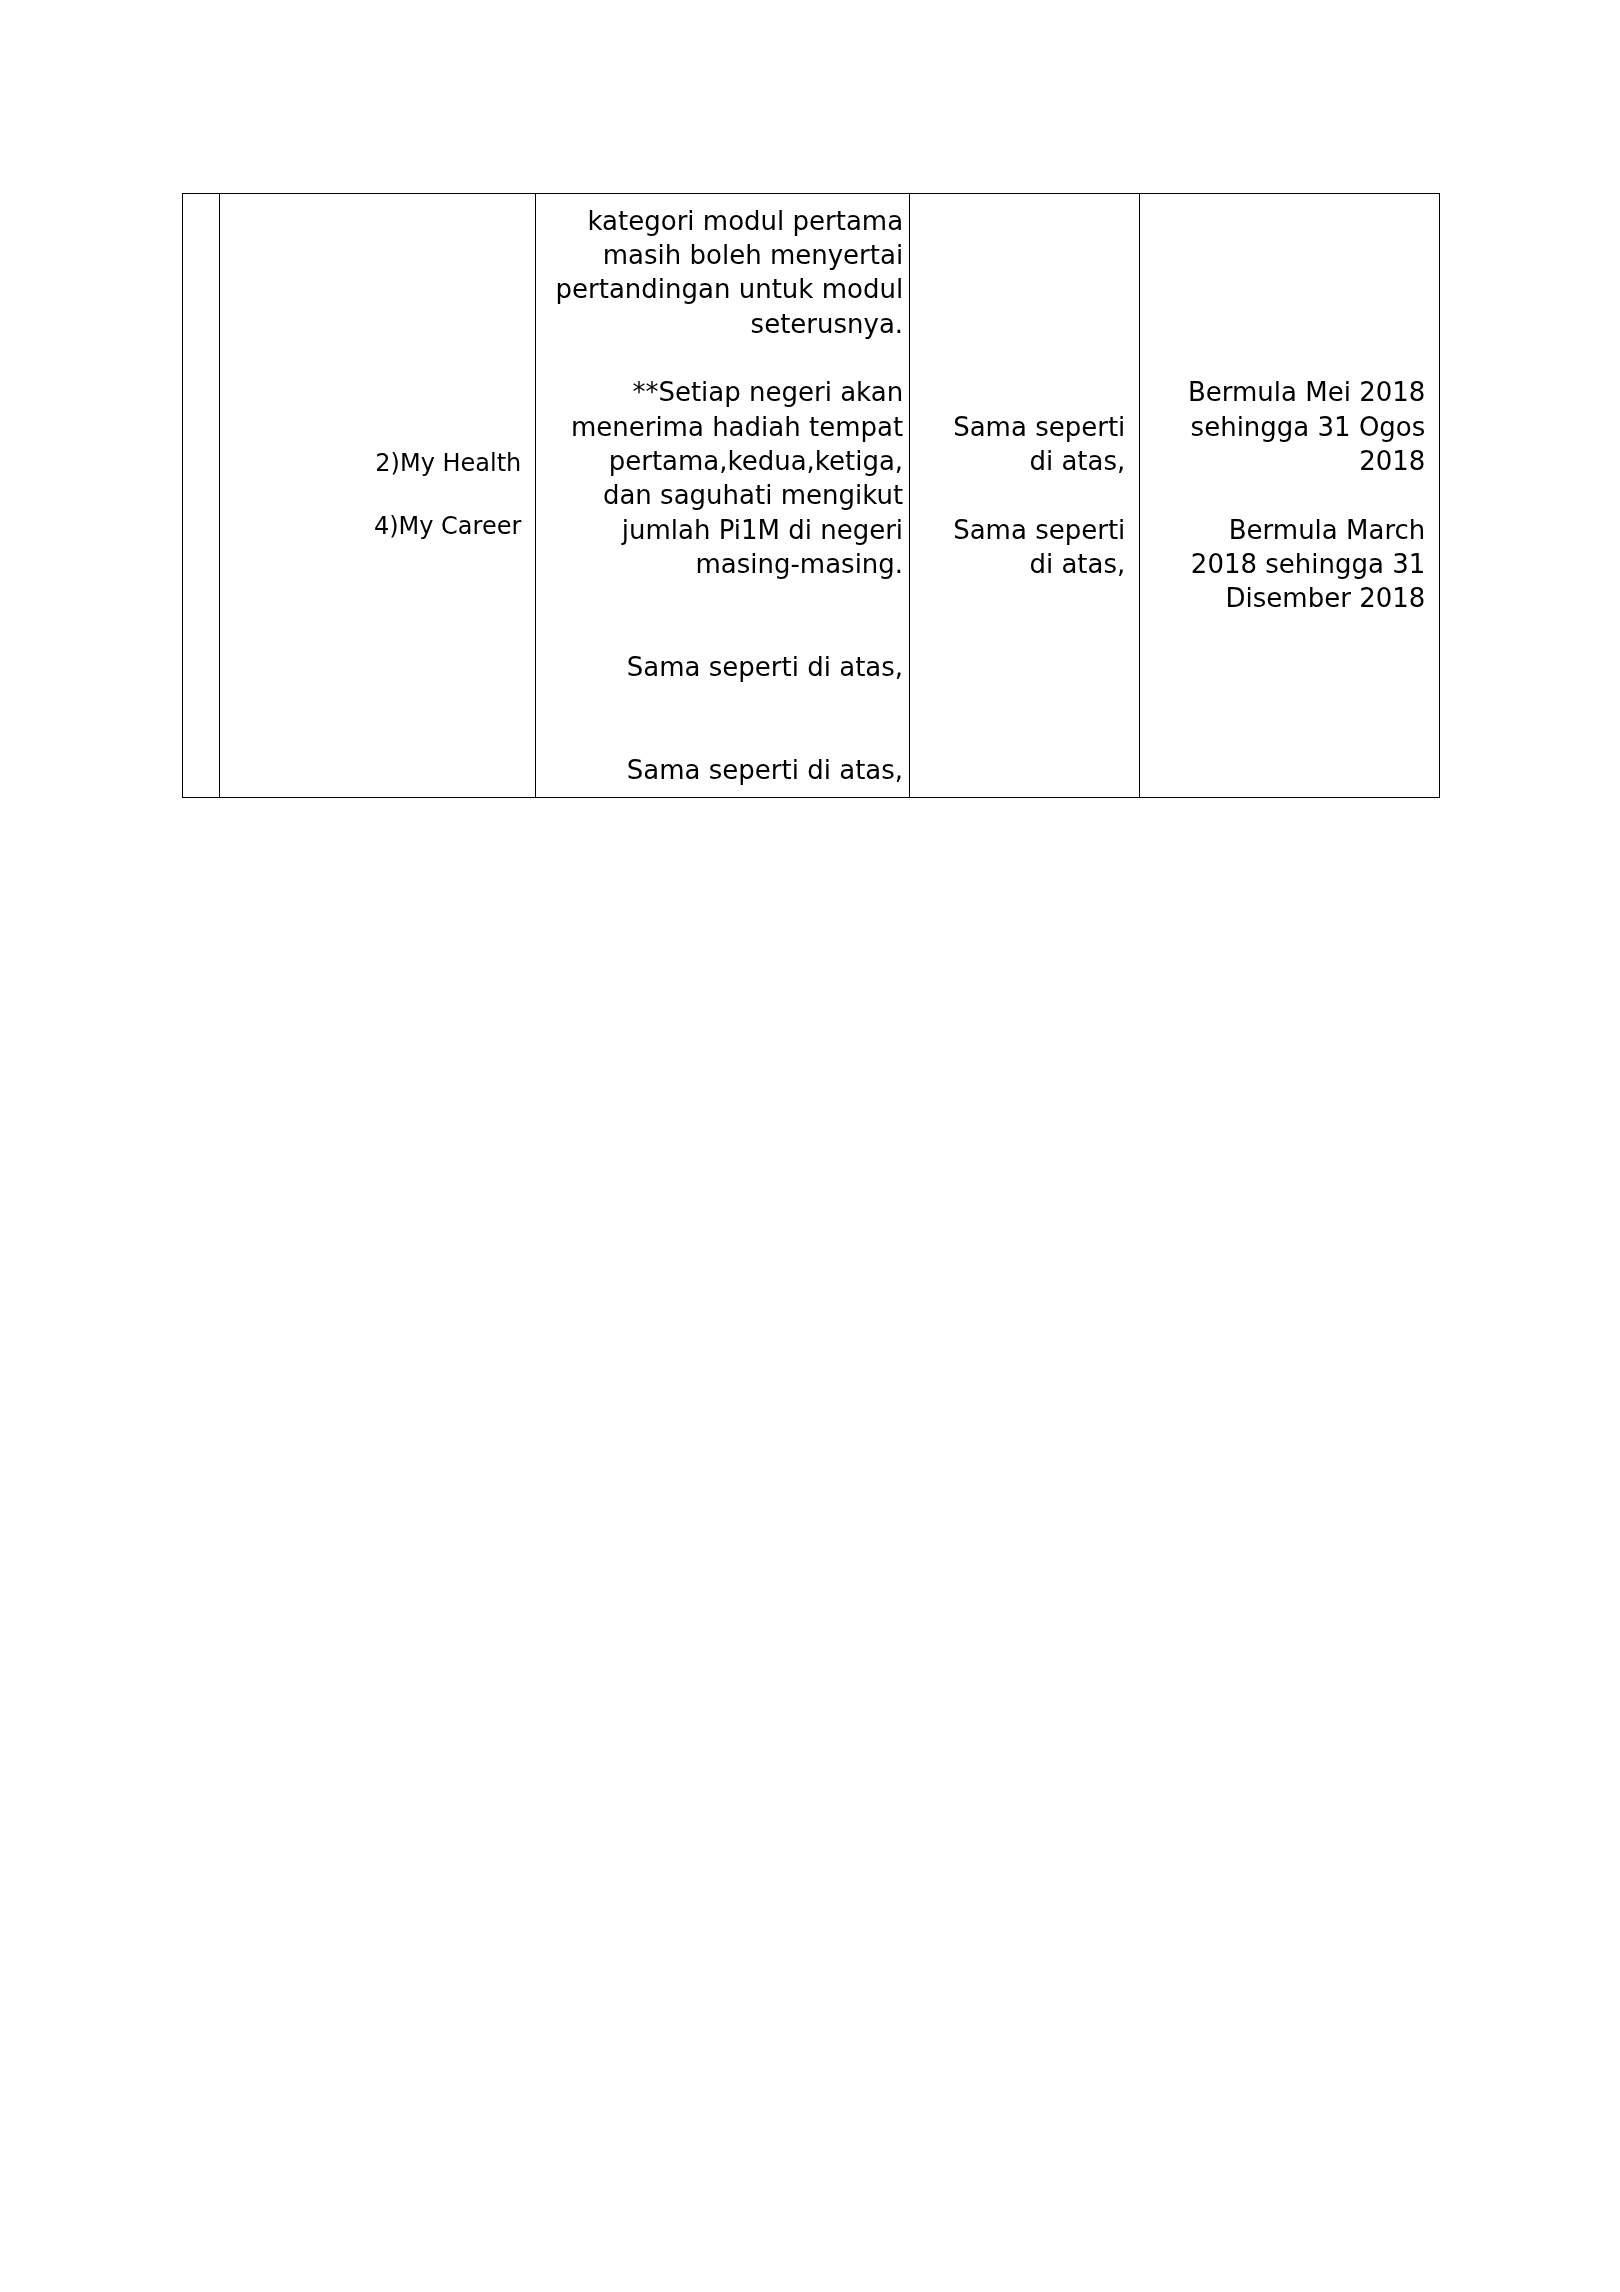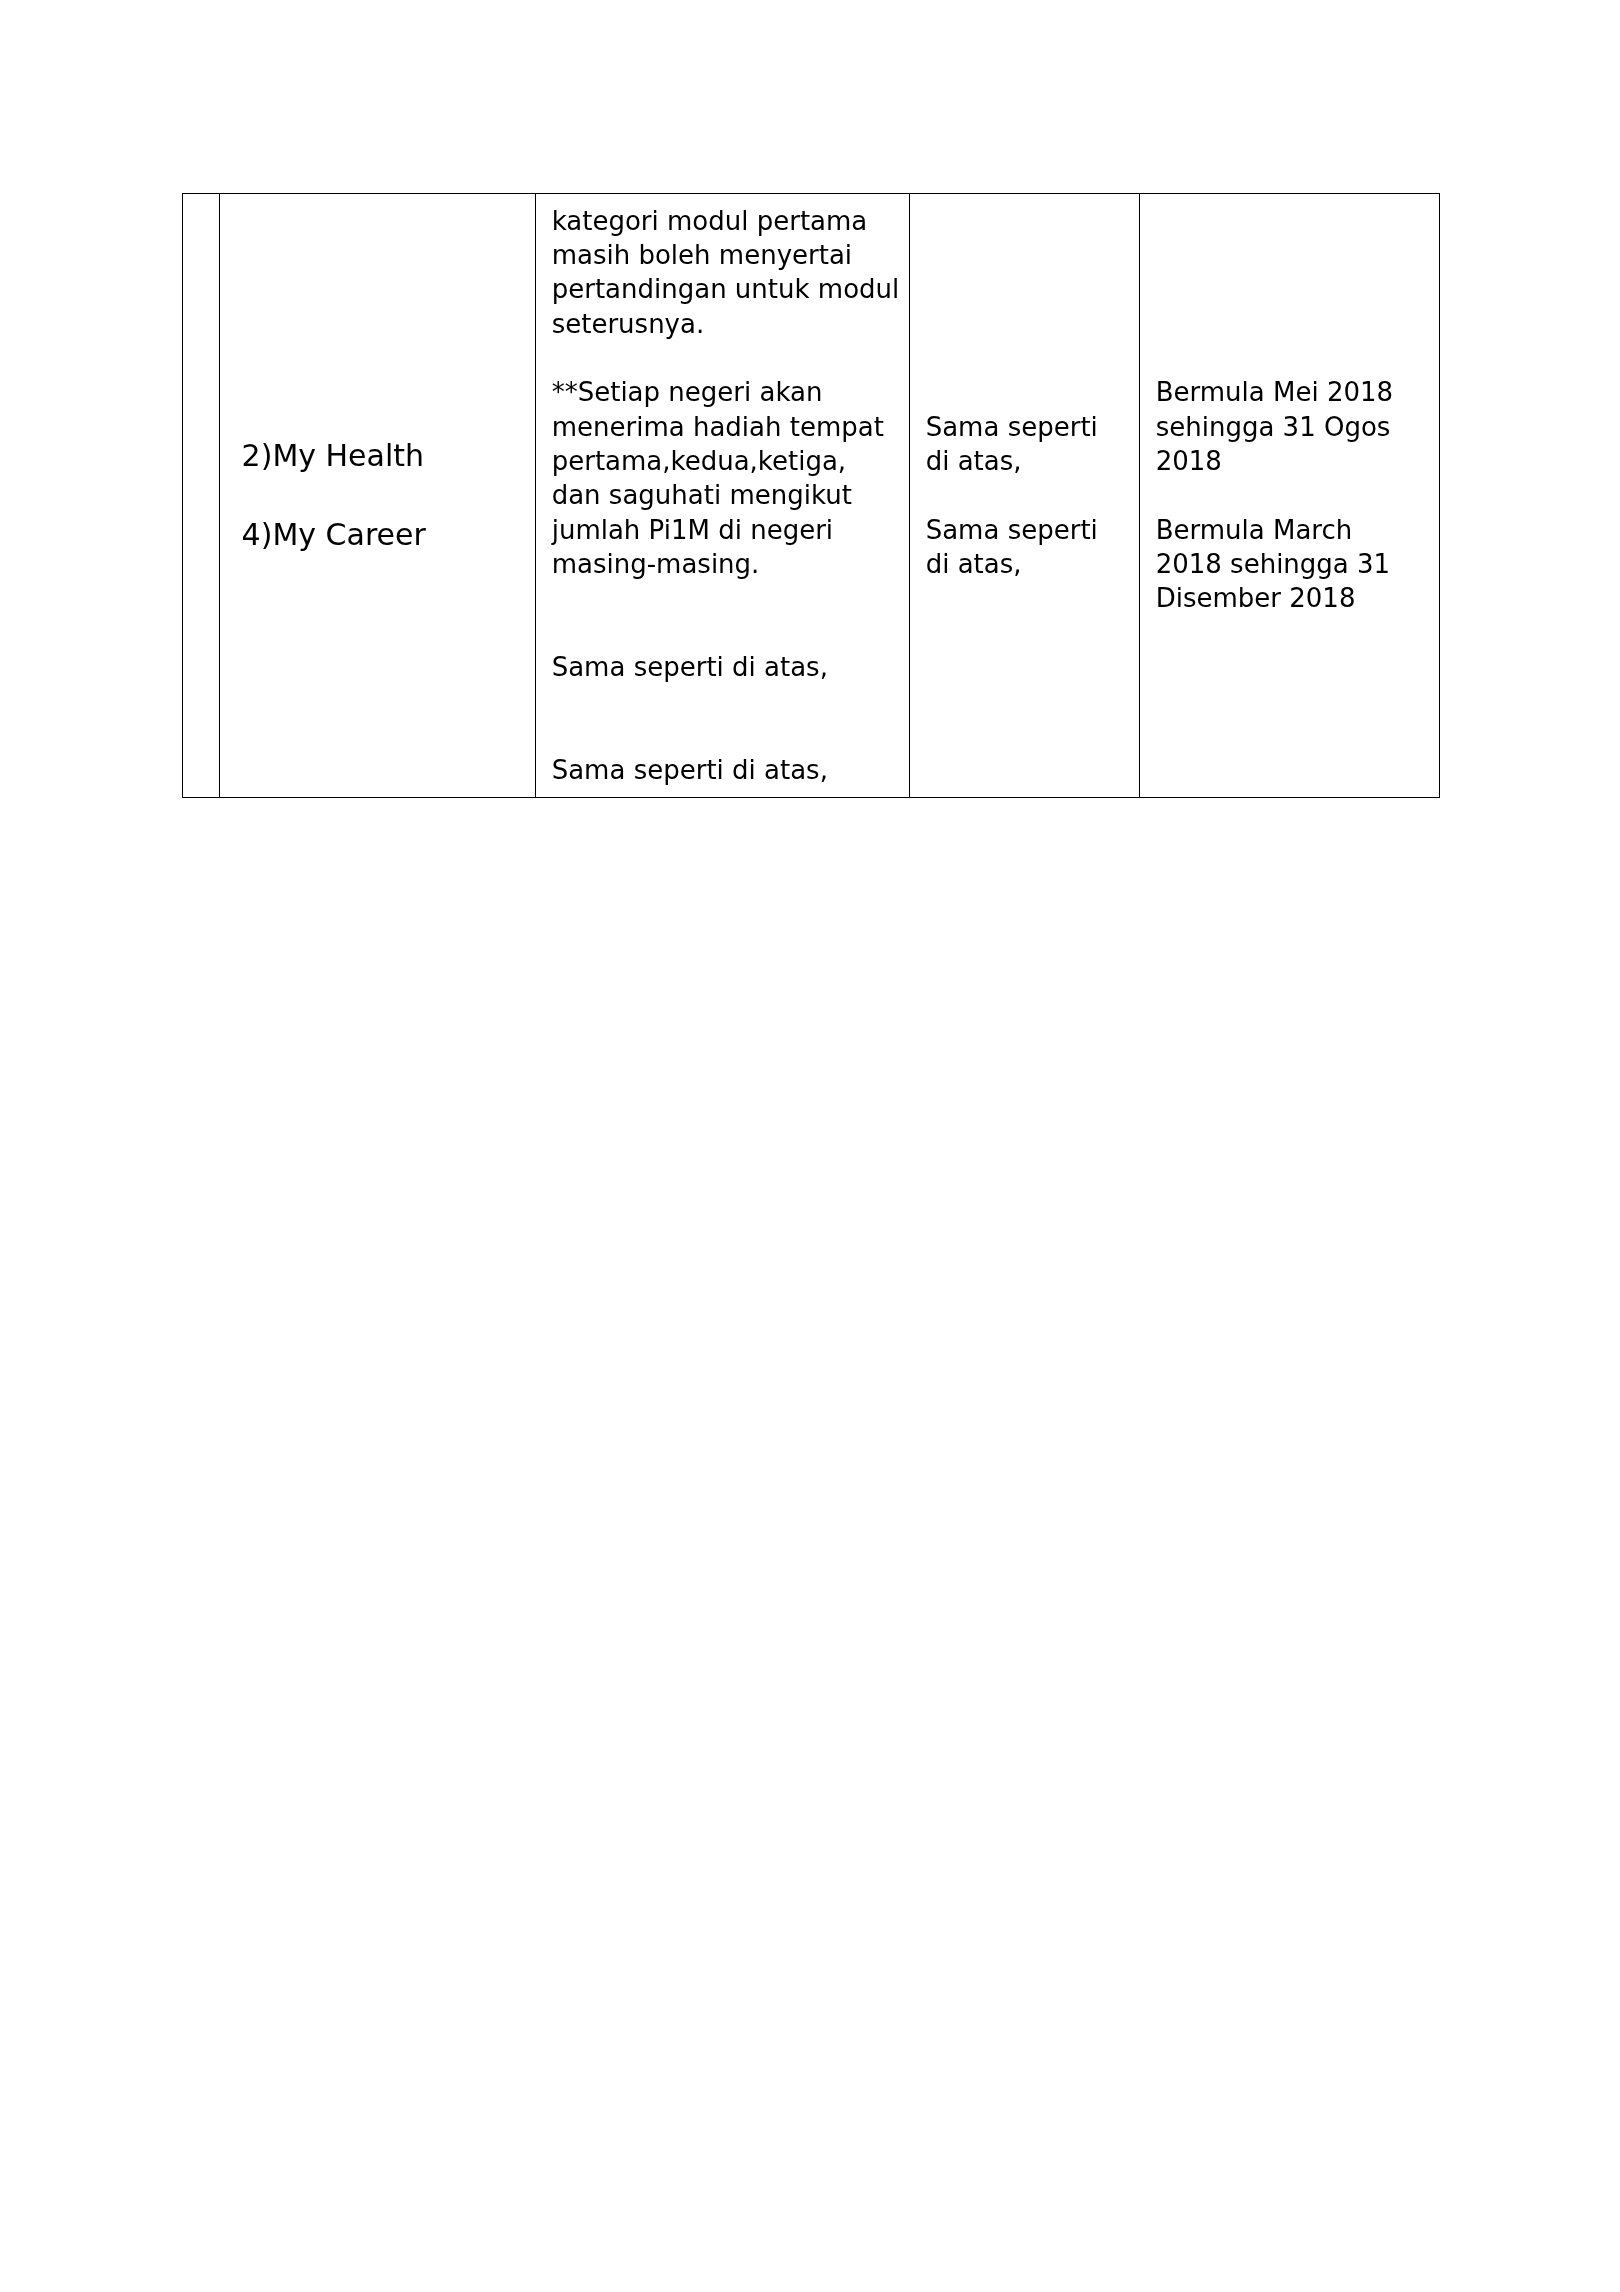--- a/index.html
+++ b/index.html
@@ -41,35 +41,36 @@
   .col-crit  { width: 230px; }
   .col-date  { width: 300px; }
 
   .cell-inner {
     padding: 9.8px 13.7px 9.8px 15.7px;
     font-size: 26px;
     line-height: 1.32;
   }
   .modules {
     padding: 9.8px 13.7px 9.8px 21.6px;
-    font-size: 30px;
+    font-size: 24px;
     line-height: 1.32;
   }
   .modules .mod-item {
     margin: 0;
   }
   .spacer-lg {
     height: 1.32em;
   }
   .spacer-xl {
     height: 2.64em;
   }
   .blk {
     margin: 0;
     white-space: pre-wrap;
+    text-align: right;
   }
   .desc-cell, .crit-cell, .date-cell, .mod-cell, .num-cell {
     vertical-align: middle;
   }
   .desc-cell .cell-inner { padding-right: 5.9px; }
 </style>
 </head>
 <body>
 
 <div class="page">

